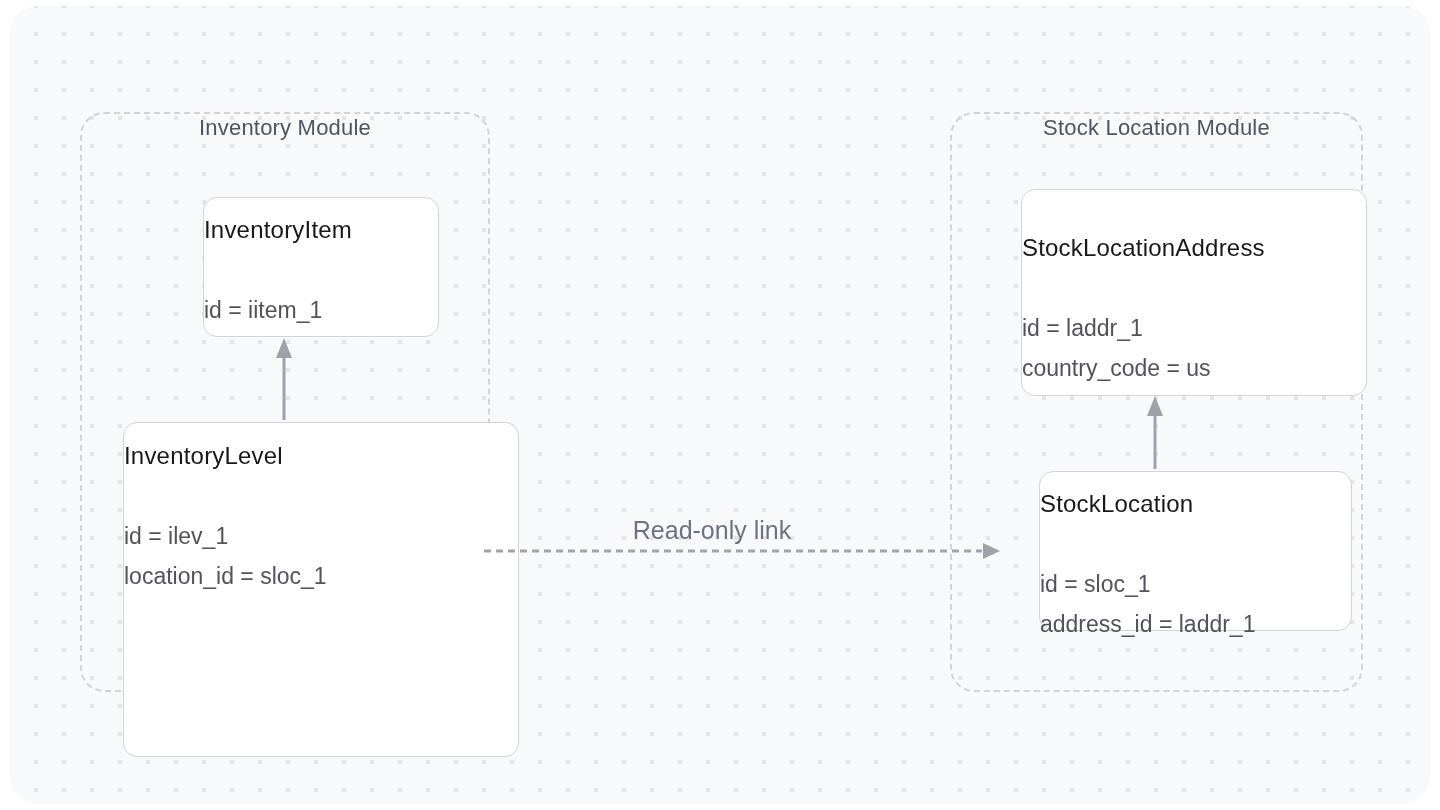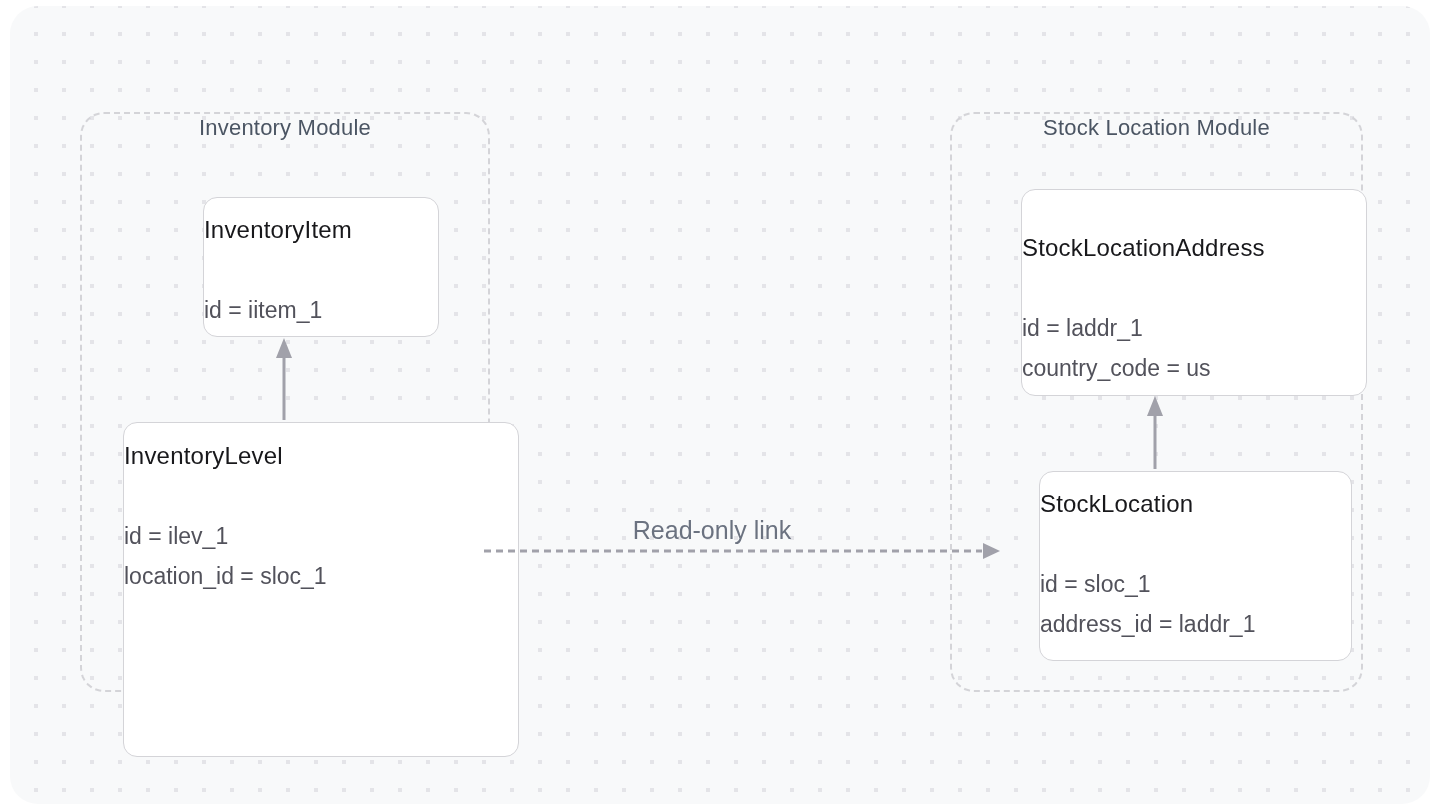--- a/index.html
+++ b/index.html
@@ -54,21 +54,21 @@
   }
   .entity-attrs { margin-top: 44px; }
   .entity-attr {
     font-size: 23px;
     line-height: 40px;
     color: #52525b;
   }
   #card-inventory-item          { left: 166px;  top: 197px; width: 236px; height: 140px; padding-top: 16px; }
   #card-inventory-level         { left: 86px;   top: 422px; width: 396px; height: 335px; padding-top: 17px; }
   #card-stock-location-address  { left: 984px;  top: 189px; width: 346px; height: 207px; padding-top: 42px; }
-  #card-stock-location          { left: 1002px; top: 471px; width: 313px; height: 190px; padding-top: 16px; }
+  #card-stock-location          { left: 1002px; top: 471px; width: 313px; height: 160px; padding-top: 16px; }
 
   #arrow-layer {
     position: absolute;
     left: 0; top: 0;
     width: 1440px; height: 810px;
     pointer-events: none;
   }
   .link-label {
     position: absolute;
     left: 562px; top: 516px;

